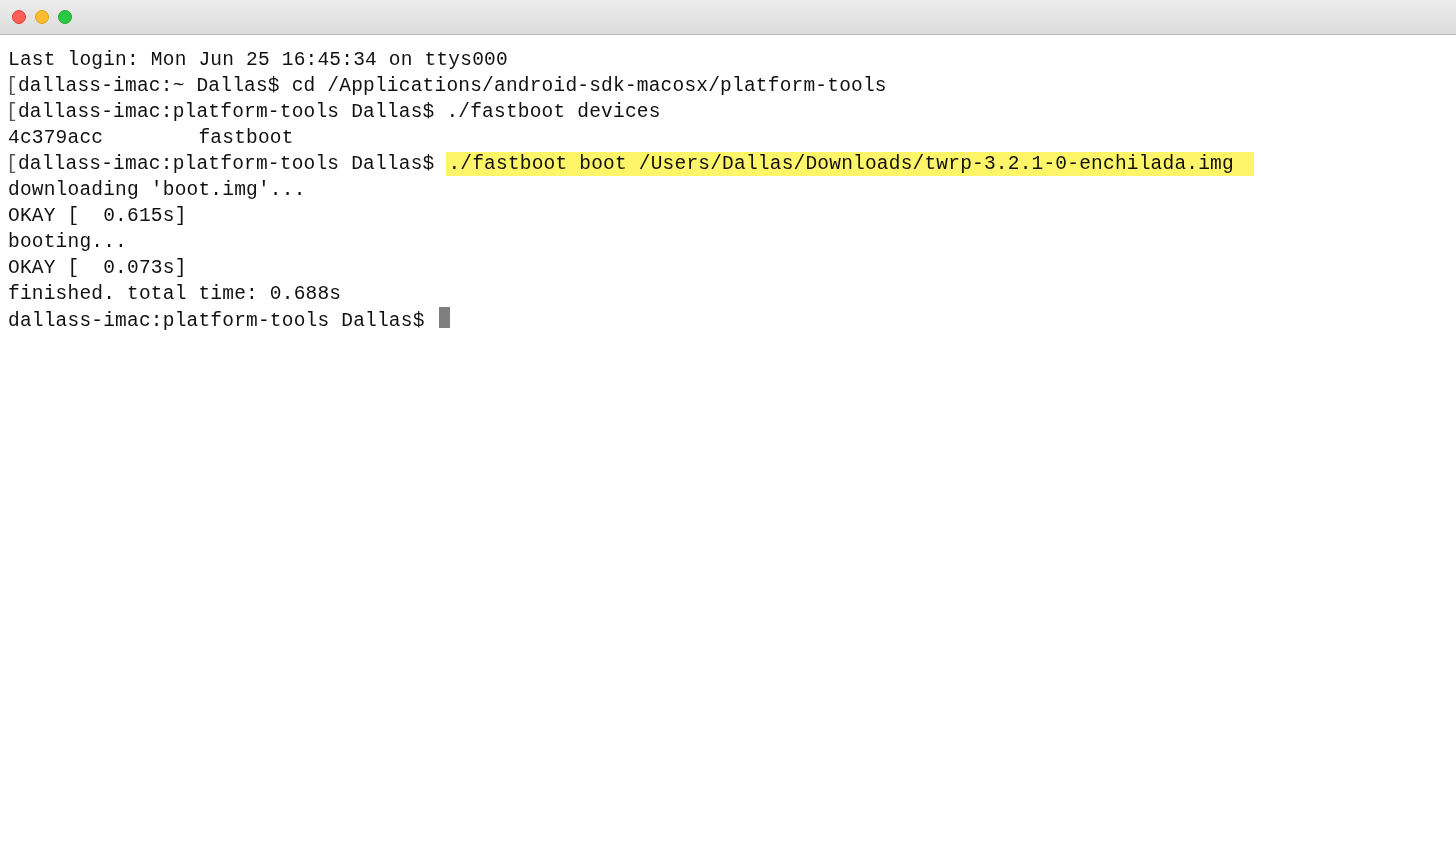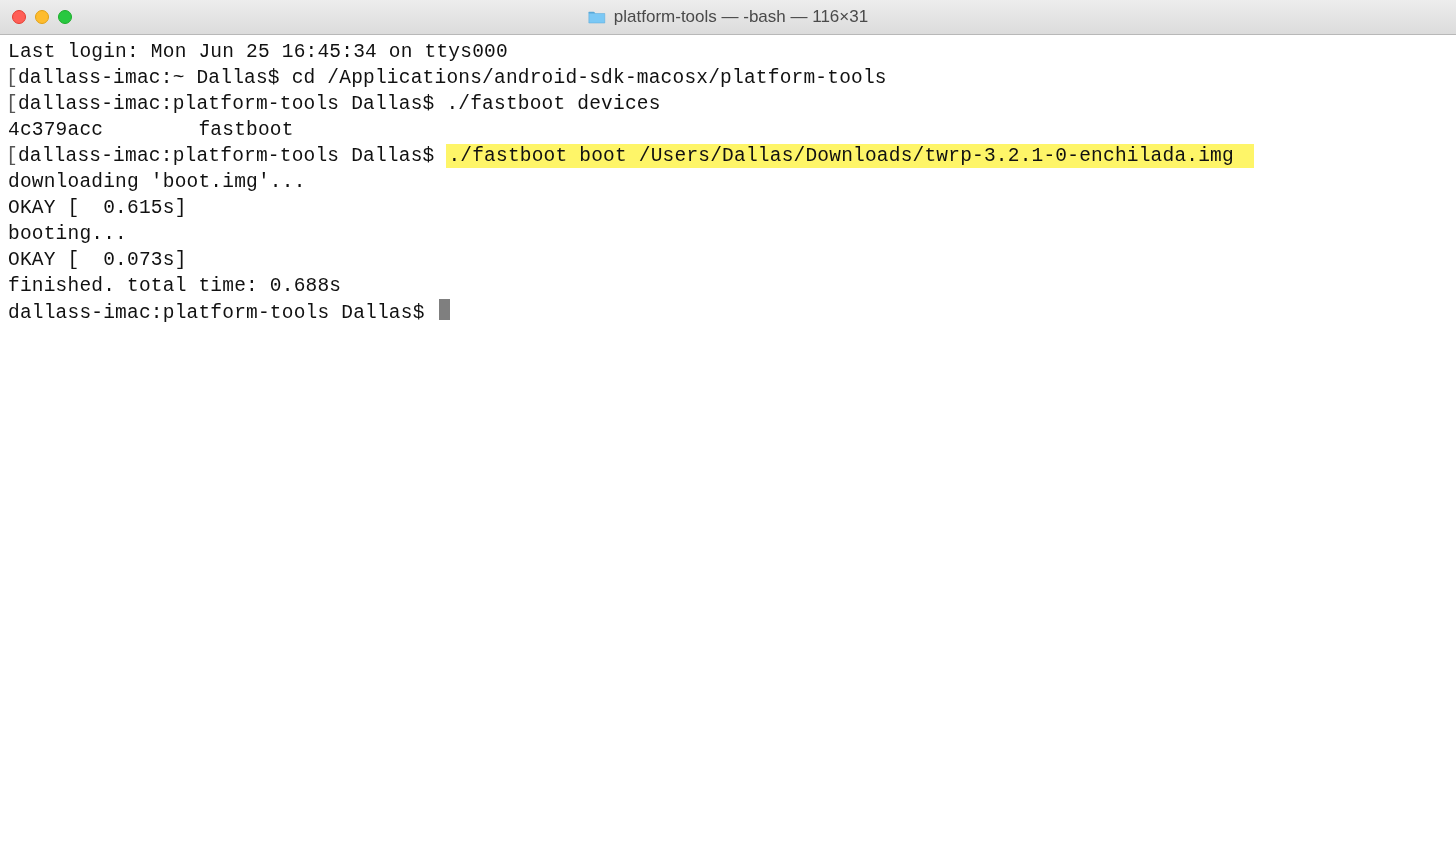--- a/index.html
+++ b/index.html
@@ -51,20 +51,21 @@
     }
     .folder-icon svg { display: block; }
     .terminal-body {
       padding: 4px 8px;
       font-size: 19.5px;
       line-height: 26px;
       color: #111;
       letter-spacing: 0.2px;
       white-space: pre;
       font-weight: 500;
+      margin-top: 8px;
     }
     .line { display: block; }
     .bracket-line::before {
       content: "[";
       color: #555;
       margin-left: -2px;
     }
     .highlight {
       background: #fef568;
       padding: 1px 20px 1px 2px;
@@ -80,24 +81,15 @@
   </style>
 </head>
 <body>
 
 <div class="titlebar">
   <div class="traffic-lights">
     <div class="traffic-light tl-close"></div>
     <div class="traffic-light tl-min"></div>
     <div class="traffic-light tl-max"></div>
   </div>
-  <div class="title-center">
-    <span class="folder-icon">
-      <svg width="18" height="14" viewBox="0 0 18 14">
-        <path d="M1 2 L6 2 L7.5 3.5 L17 3.5 L17 13 L1 13 Z" fill="#7bc8f5" stroke="#5aa8d8" stroke-width="0.5"></path>
-        <path d="M1 2 L6 2 L7.5 3.5 L1 3.5 Z" fill="#5aa8d8"></path>
-      </svg>
-    </span>
-    <span>platform-tools — -bash — 116×31</span>
-  </div>
 </div>
 
 <div class="terminal-body" id="terminal"><span class="line">Last login: Mon Jun 25 16:45:34 on ttys000</span><span class="line bracket-line"><span>dallass-imac:~ Dallas$ </span><span>cd /Applications/android-sdk-macosx/platform-tools</span></span><span class="line bracket-line"><span>dallass-imac:platform-tools Dallas$ </span><span>./fastboot devices</span></span><span class="line">4c379acc        fastboot</span><span class="line bracket-line"><span>dallass-imac:platform-tools Dallas$ </span><span class="highlight">./fastboot boot /Users/Dallas/Downloads/twrp-3.2.1-0-enchilada.img</span></span><span class="line">downloading 'boot.img'...</span><span class="line">OKAY [  0.615s]</span><span class="line">booting...</span><span class="line">OKAY [  0.073s]</span><span class="line">finished. total time: 0.688s</span><span class="line"><span>dallass-imac:platform-tools Dallas$ </span><span class="cursor"></span></span></div>
 
 </body></html>

